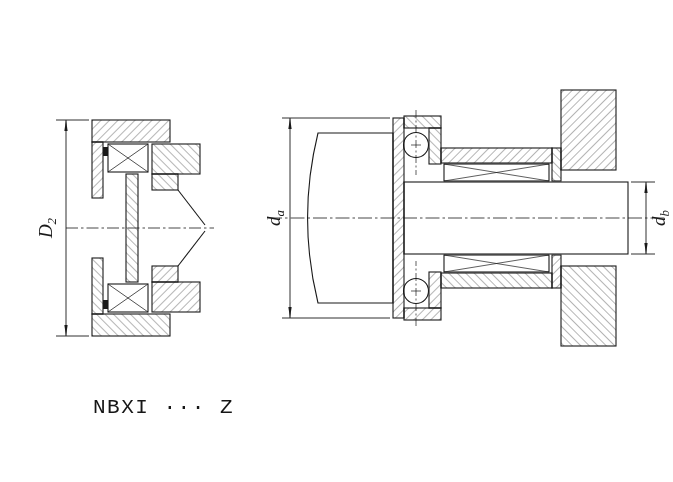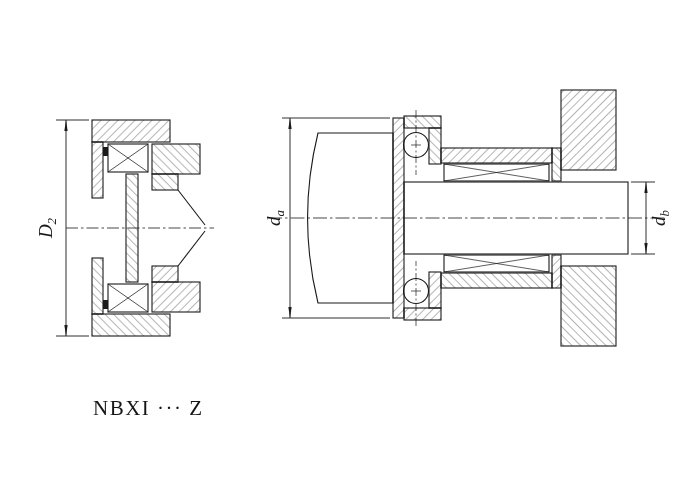--- a/index.html
+++ b/index.html
@@ -16,21 +16,21 @@
     font-size:19px;
     color:var(--line,#1a1a1a);
     transform:translate(-50%,-50%) rotate(-90deg);
     white-space:nowrap;
     line-height:1;
   }
   .dim-label .sub{font-size:13px;vertical-align:-4px;}
   .caption{
     position:absolute;left:93px;top:396px;
     font-size:21px;letter-spacing:1.5px;color:#161616;
-    font-family:Liberation Serif, serif;
+    font-family:Liberation Mono, monospace;
   }
 </style>
 </head>
 <body>
 
 <svg class="drawing" width="673" height="482" viewBox="0 0 673 482" xmlns="http://www.w3.org/2000/svg">
   <defs>
     <pattern id="h45" width="6" height="6" patternUnits="userSpaceOnUse" patternTransform="rotate(45)">
       <line x1="0" y1="0" x2="0" y2="6" stroke="currentColor" stroke-width="0.65"></line>
     </pattern>

